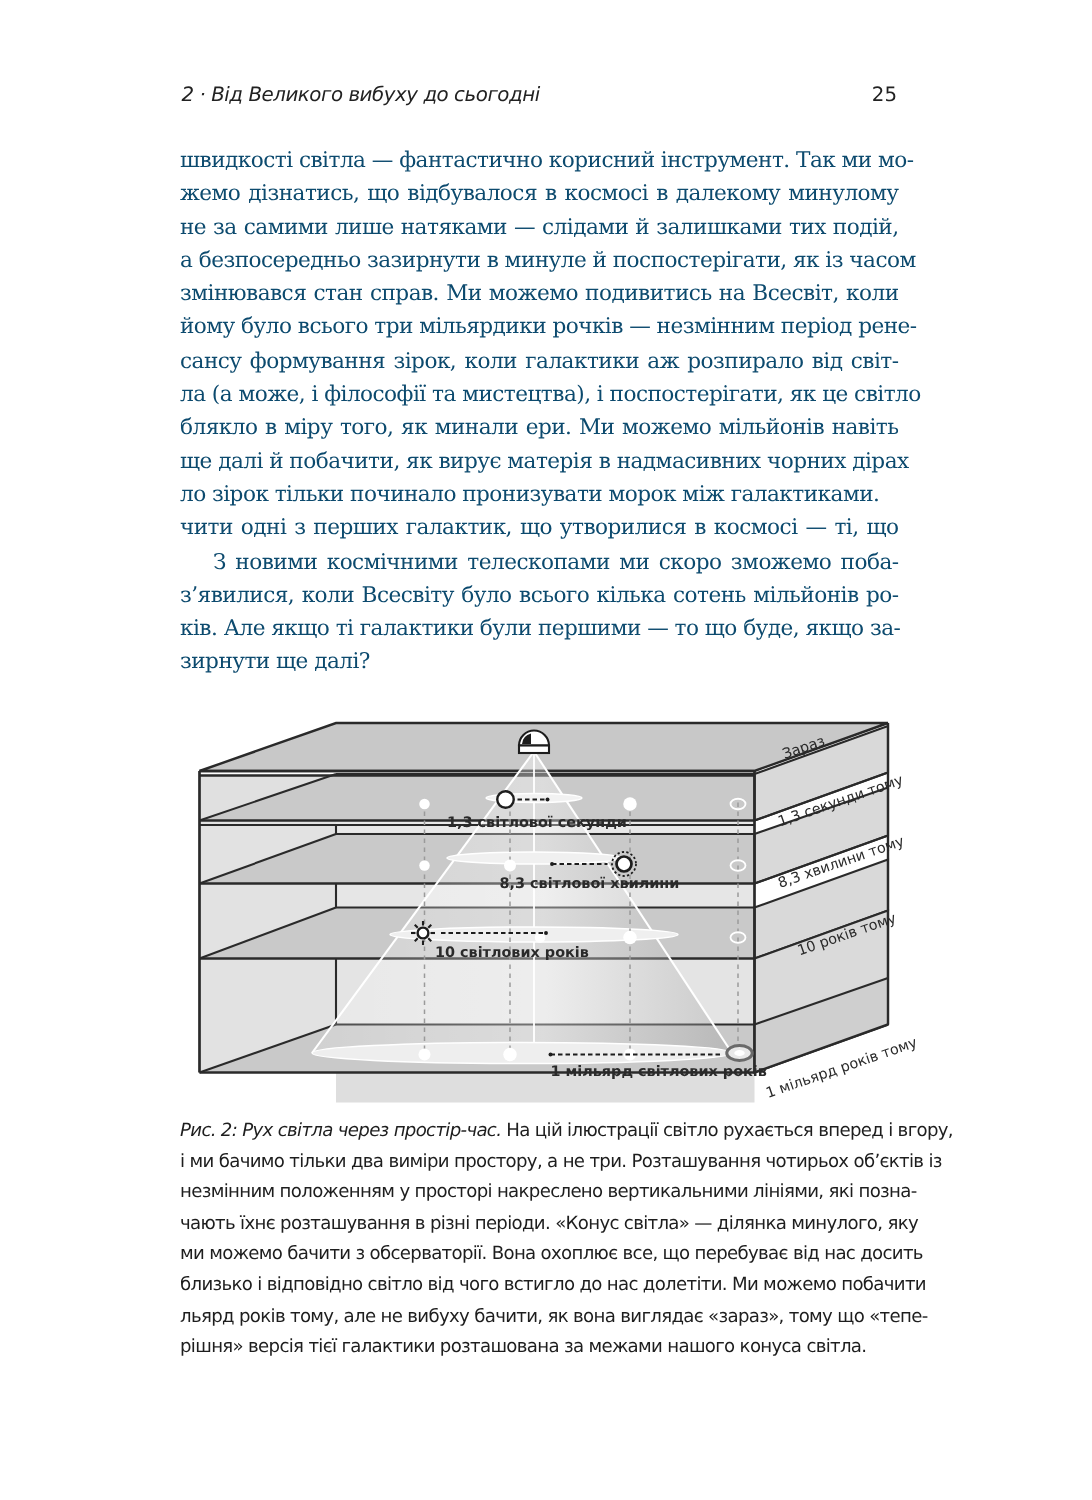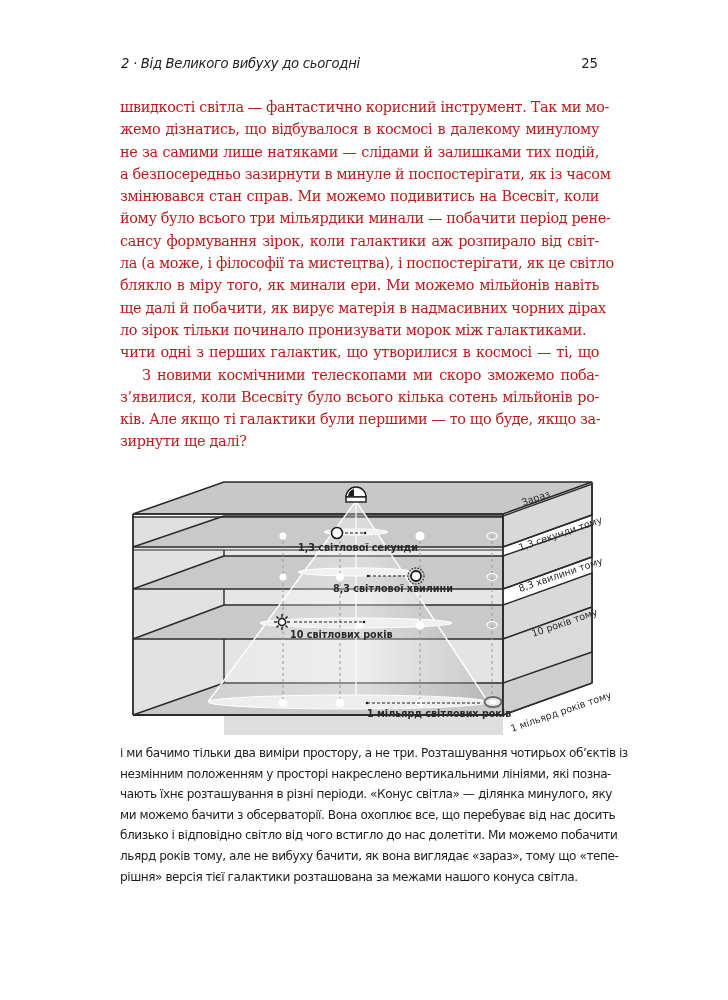--- a/index.html
+++ b/index.html
@@ -7,21 +7,21 @@
     .running-head {
       position: absolute; left: 121px; top: 56px; width: 477px; height: 20px;
       font-family: "DejaVu Sans", sans-serif; font-size: 13.2px; font-style: italic;
       color: #222;
     }
     .running-head .chap { position: absolute; left: 0; top: 0; letter-spacing: -0.3px; }
     .running-head .pnum { position: absolute; right: 0; top: 0; font-style: normal; }
     .body-text {
       position: absolute; left: 120px; top: 96px; width: 479px;
       font-family: "DejaVu Serif", serif; font-size: 14.4px; line-height: 22.3px;
-      color: #b91c1c; letter-spacing: -0.35px; word-spacing: 0px;
+      color: #0c4a6e; letter-spacing: -0.35px; word-spacing: 0px;
     }
     .body-text .line { display: block; white-space: nowrap; text-align: justify; text-align-last: justify; height: 22.3px; }
     .body-text .line.last { text-align-last: left; }
     .body-text .line.indent { padding-left: 22px; }
     .figure { position: absolute; left: 120px; top: 475px; width: 490px; height: 260px; }
     .figure svg { display: block; }
     .caption {
       position: absolute; left: 120px; top: 743px; width: 480px;
       font-family: "DejaVu Sans", sans-serif; font-size: 12.1px; line-height: 20.6px;
       color: #1e1e1e; letter-spacing: -0.45px;
@@ -38,21 +38,21 @@
   <span class="chap">2 · Від Великого вибуху до сьогодні</span>
   <span class="pnum">25</span>
 </div>
 
 <div class="body-text">
   <span class="line">швидкості світла — фантастично корисний інструмент. Так ми мо-</span>
   <span class="line">жемо дізнатись, що відбувалося в космосі в далекому минулому</span>
   <span class="line">не за самими лише натяками — слідами й залишками тих подій,</span>
   <span class="line">а безпосередньо зазирнути в минуле й поспостерігати, як із часом</span>
   <span class="line">змінювався стан справ. Ми можемо подивитись на Всесвіт, коли</span>
-  <span class="line">йому було всього три мільярдики минали — побачити період ренe-</span>
+  <span class="line">йому було всього три мільярдики рочків — незмінним період ренe-</span>
   <span class="line">сансу формування зірок, коли галактики аж розпирало від світ-</span>
   <span class="line">ла (а може, і філософії та мистецтва), і поспостерігати, як це світло</span>
   <span class="line">блякло в міру того, як минали ери. Ми можемо мільйонів навіть</span>
   <span class="line">ще далі й побачити, як вирує матерія в надмасивних чорних дірах</span>
   <span class="line last">ло зірок тільки починало пронизувати морок між галактиками.</span>
   <span class="line">чити одні з перших галактик, що утворилися в космосі — ті, що</span>
   <span class="line indent">З новими космічними телескопами ми скоро зможемо поба-</span>
   <span class="line">з’явилися, коли Всесвіту було всього кілька сотень мільйонів ро-</span>
   <span class="line">ків. Але якщо ті галактики були першими — то що буде, якщо за-</span>
   <span class="line last">зирнути ще далі?</span>
@@ -206,20 +206,21 @@
 
     <text transform="translate(403,31) rotate(-19)" font-size="9.6" fill="#2a2a2a">Зараз</text>
     <text transform="translate(400,76) rotate(-19)" font-size="9.6" fill="#2a2a2a">1,3 секунди тому</text>
     <text transform="translate(400,117) rotate(-19)" font-size="9.6" fill="#2a2a2a">8,3 хвилини тому</text>
     <text transform="translate(413,162) rotate(-19)" font-size="9.6" fill="#2a2a2a">10 років тому</text>
     <text transform="translate(392,257) rotate(-19)" font-size="9.6" fill="#2a2a2a">1 мільярд років тому</text>
   </svg>
 </div>
 
 <div class="caption">
+  <span class="line"><span class="fig-title">Рис. 2: Рух світла через простір-час.</span><span> На цій ілюстрації світло рухається вперед і вгору,</span></span>
   <span class="line">і ми бачимо тільки два виміри простору, а не три. Розташування чотирьох об’єктів із</span>
   <span class="line">незмінним положенням у просторі накреслено вертикальними лініями, які позна-</span>
   <span class="line">чають їхнє розташування в різні періоди. «Конус світла» — ділянка минулого, яку</span>
   <span class="line">ми можемо бачити з обсерваторії. Вона охоплює все, що перебуває від нас досить</span>
   <span class="line">близько і відповідно світло від чого встигло до нас долетіти. Ми можемо побачити</span>
   <span class="line">льярд років тому, але не вибуху бачити, як вона виглядає «зараз», тому що «тепе-</span>
   <span class="line last">рішня» версія тієї галактики розташована за межами нашого конуса світла.</span>
 </div>
 
 </body></html>

